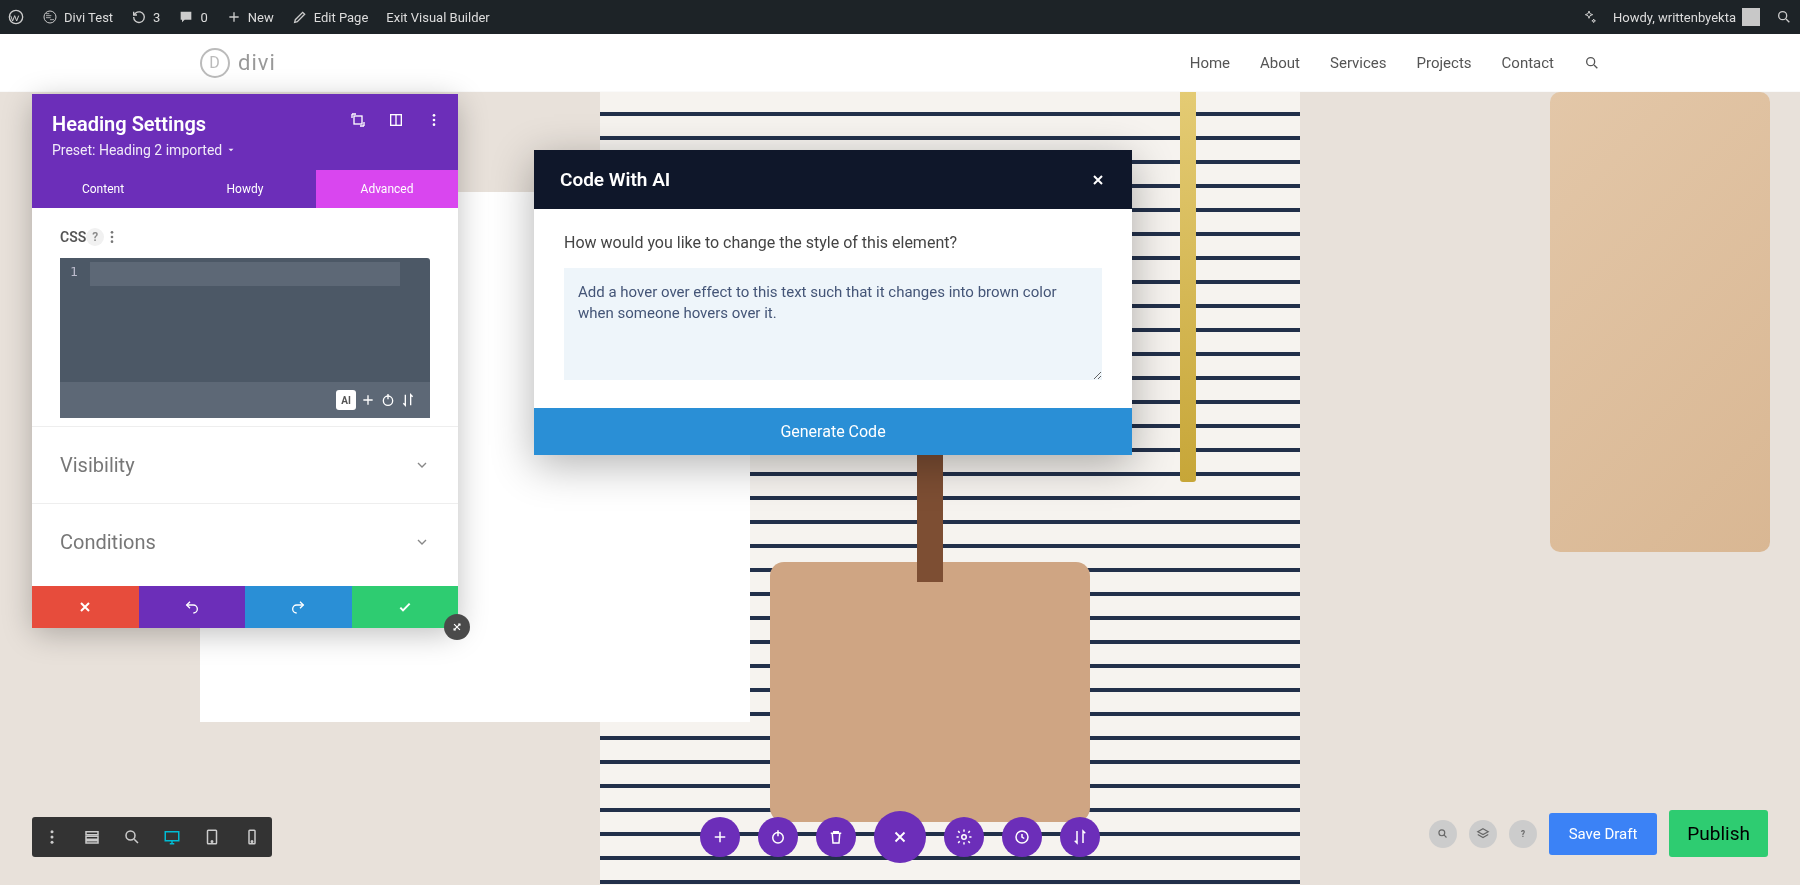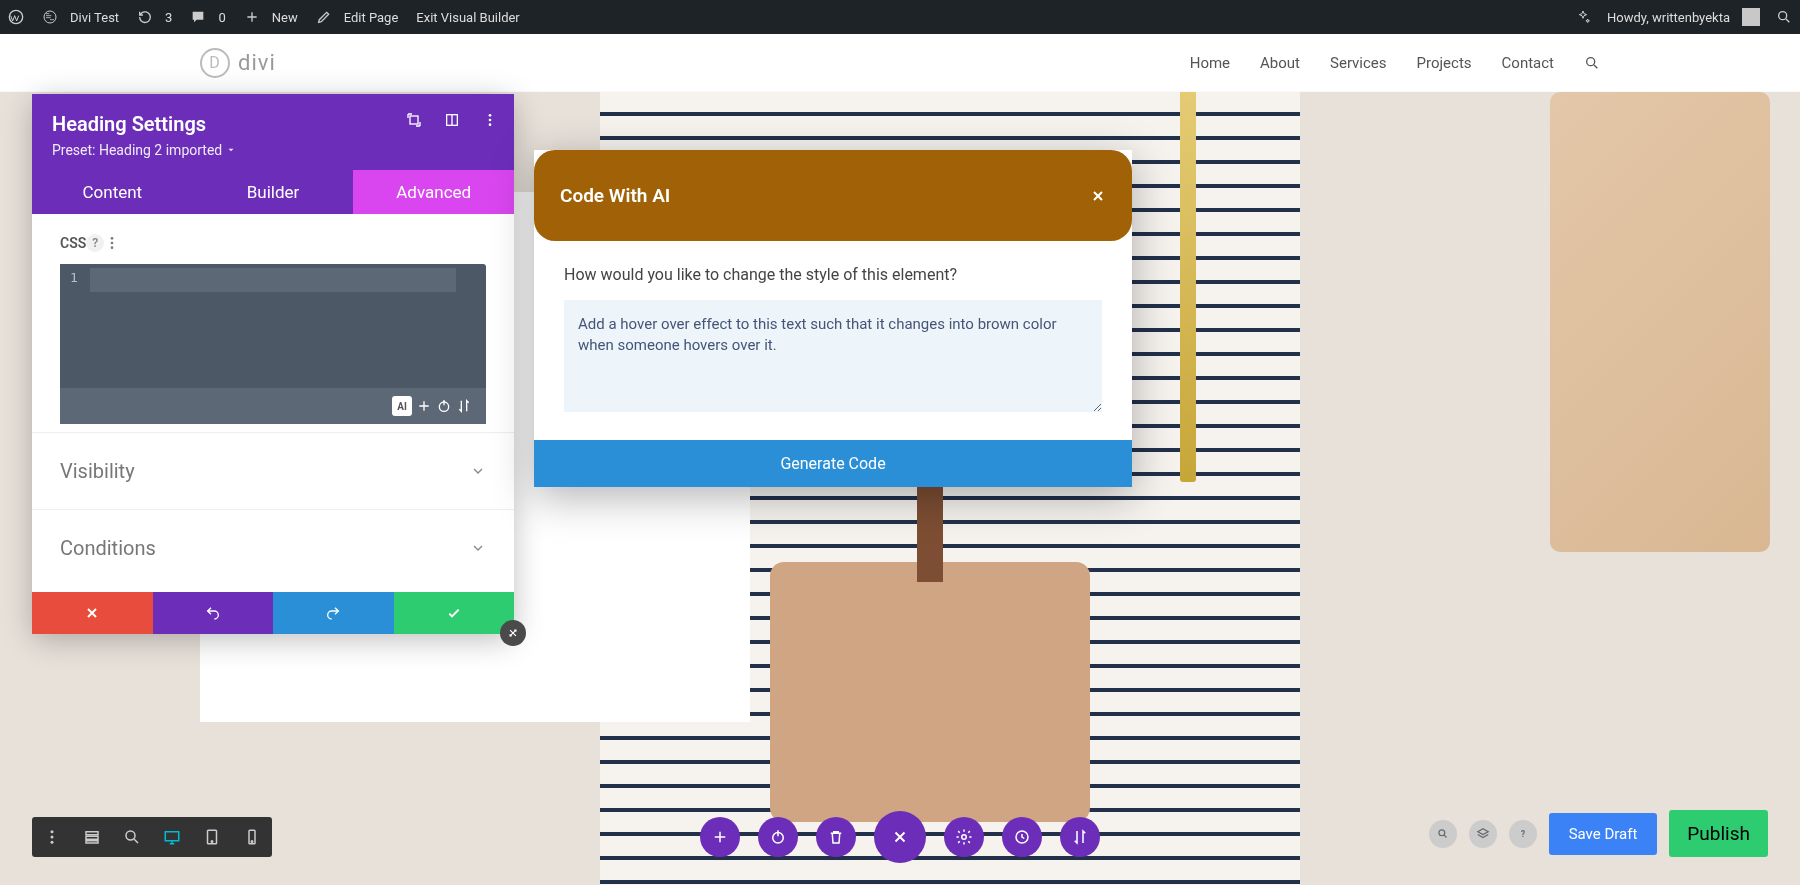--- a/index.html
+++ b/index.html
@@ -1,21 +1,21 @@
 <!DOCTYPE html>
 <html><head>
 <meta charset="utf-8">
 <style>
 * { margin: 0; padding: 0; box-sizing: border-box; font-family: -apple-system, BlinkMacSystemFont, "Segoe UI", Roboto, sans-serif; }
 body { background: #e8e1da; width: 1800px; height: 885px; overflow: hidden; position: relative; }
 
 
 .wp-admin-bar { height: 34px; background: #1d2327; color: #ddd; display: flex; align-items: center; padding: 0 8px; font-size: 13px; }
 .wp-left { display: flex; align-items: center; gap: 18px; }
-.wp-item { display: flex; align-items: center; gap: 12px; cursor: pointer; }
+.wp-item { display: flex; align-items: center; gap: 6px; cursor: pointer; }
 .wp-item svg { width: 16px; height: 16px; }
 .wp-right { margin-left: auto; display: flex; align-items: center; gap: 16px; }
 .avatar { width: 18px; height: 18px; background: #c8c8c8; }
 
 
 .page-wrap { position: absolute; top: 34px; left: 0; right: 0; height: 58px; background: #fff; display: flex; align-items: center; padding: 0 200px; border-bottom: 1px solid rgba(0,0,0,0.02); }
 .divi-logo { display: flex; align-items: center; gap: 8px; color: #999; font-size: 22px; letter-spacing: 1px; }
 .divi-circle { width: 30px; height: 30px; border: 2px solid #bbb; border-radius: 50%; display: flex; align-items: center; justify-content: center; font-size: 16px; color: #bbb; }
 .main-nav { margin-left: auto; display: flex; align-items: center; gap: 30px; color: #555; font-size: 15px; }
 .main-nav span { cursor: pointer; }
@@ -27,28 +27,28 @@
 .gold-bar { position:absolute; left:1180px; top:-40px; width:16px; height:430px; background: linear-gradient(180deg,#e7cf7a,#c7a638); border-radius:3px; }
 .arm { position:absolute; right:30px; top:0; width:220px; height:460px; background:linear-gradient(135deg,#e3c7a8,#d9b793); border-radius:10px; }
 .bag { position:absolute; left:770px; top:470px; width:320px; height:260px; background:#cfa583; border-radius:14px; }
 .bag::before{content:"";position:absolute;top:-140px;left:50%;width:26px;height:160px;background:#7d4e33;transform:translateX(-50%);}
 .text-panel{position:absolute;left:200px;top:100px;width:550px;height:530px;background:#fff;padding:40px;}
 .heading-frag{font-family:Georgia,serif;font-size:48px;color:#262626;letter-spacing:1px;}
 .body-frag{margin-top:90px;font-size:18px;color:#555;line-height:1.7;}
 .cta-box{margin-top:30px;display:inline-block;border:1px solid #d7a45b;padding:10px 22px;}
 
 
-.settings-panel { position: absolute; top: 94px; left: 32px; width: 482px; background: #fff; box-shadow: 0 6px 30px rgba(0,0,0,.25); border-radius: 13px; z-index: 50; }
+.settings-panel { position: absolute; top: 94px; left: 32px; width: 426px; background: #fff; box-shadow: 0 6px 30px rgba(0,0,0,.25); border-radius: 13px; z-index: 50; }
 .sp-header { background: #6c2eb9; color: #fff; padding: 18px 20px 12px; }
 .sp-title { font-size: 20px; font-weight: 600; }
 .sp-preset { font-size: 14px; margin-top: 6px; opacity: .9; display:flex; align-items:center; gap:4px; }
 .sp-header-icons { position: absolute; top: 18px; right: 16px; display: flex; gap: 22px; }
 .sp-header-icons svg { width: 16px; height: 16px; cursor:pointer; }
 .sp-tabs { display: flex; background: #6c2eb9; }
-.sp-tab { flex: 1; text-align: center; padding: 12px 0; color: #fff; font-size: 17px; cursor:pointer; }
+.sp-tab { flex: 1; text-align: center; padding: 12px 0; color: #fff; font-size: 12px; cursor:pointer; }
 .sp-tab.active { background: #d946ef; }
 .sp-body { padding: 20px 28px 8px; }
 .css-row { display: flex; align-items: center; gap: 0; color: #555; font-size: 14px; font-weight:600; }
 .css-help{width:18px;height:18px;border-radius:50%;background:#f1f1f1;color:#888;display:flex;align-items:center;justify-content:center;font-size:12px;}
 .css-editor { margin-top: 12px; background: #4c5866; height: 160px; border-radius: 3px; position: relative; }
 .css-gutter { width: 30px; height: calc(100% - 36px); background: #4c5866; color:#bbc; font-family:monospace; font-size:13px; padding:6px 0 0 10px; border-right:0; }
 .css-gutter-highlight{position:absolute;top:4px;left:30px;right:30px;height:24px;background:#5d6876;}
 .css-toolbar { position: absolute; bottom: 0; left: 0; right: 0; height: 36px; background: #5d6876; display:flex;align-items:center;justify-content:flex-end;gap:4px;padding:0 14px; }
 .css-toolbar .ai-btn{width:20px;height:20px;background:#fff;border-radius:3px;display:flex;align-items:center;justify-content:center;font-size:10px;font-weight:700;color:#555;}
 .css-toolbar svg{width:16px;height:16px;}
@@ -59,21 +59,21 @@
 .sp-footer svg{width:16px;height:16px;}
 .f-red{background:#e74c3c;}
 .f-purple{background:#6c2eb9;}
 .f-blue{background:#2a8fd6;}
 .f-green{background:#2ecc71;}
 .resize-handle{position:absolute;right:-12px;bottom:-12px;width:26px;height:26px;border-radius:50%;background:#4a4a4a;}
 .resize-handle svg{width:14px;height:14px;margin:6px;}
 
 
 .ai-modal { position:absolute; top:150px; left:534px; width:598px; background:#fff; box-shadow:0 10px 40px rgba(0,0,0,.3); z-index:60; }
-.ai-header{background:#a16207;color:#fff;padding:34px 26px;display:flex;align-items:center;justify-content:space-between;font-size:19px;font-weight:600;border-radius:21px;}
+.ai-header{background:#0f172a;color:#fff;padding:18px 26px;display:flex;align-items:center;justify-content:space-between;font-size:19px;font-weight:600;}
 .ai-header svg{width:16px;height:16px;cursor:pointer;}
 .ai-body{padding:24px 30px;}
 .ai-question{font-size:16px;color:#444;}
 .ai-textarea{width:100%;margin-top:16px;background:#eef5fa;border:none;resize:vertical;padding:14px;height:112px;font-size:15px;color:#457;line-height:1.4;font-family:inherit;}
 .ai-footer{padding:0;}
 .ai-generate{background:#2a8fd6;color:#fff;text-align:center;padding:14px;font-size:16px;cursor:pointer;}
 
 
 .left-toolbar{position:absolute;bottom:28px;left:32px;display:flex;background:#333;border-radius:3px;z-index:70;}
 .left-toolbar > div{width:40px;height:40px;display:flex;align-items:center;justify-content:center;cursor:pointer;}
@@ -212,21 +212,21 @@
         </svg>
       <svg viewBox="0 0 24 24" fill="#fff">
           <circle cx="12" cy="5" r="2"></circle>
           <circle cx="12" cy="12" r="2"></circle>
           <circle cx="12" cy="19" r="2"></circle>
         </svg>
     </div>
   </div>
   <div class="sp-tabs">
     <div class="sp-tab">Content</div>
-    <div class="sp-tab">Builder</div>
+    <div class="sp-tab">Howdy</div>
     <div class="sp-tab active">Advanced</div>
   </div>
   <div class="sp-body">
     <div class="css-row">
       <span>CSS</span>
       <div class="css-help">?</div>
       <svg width="16" height="16" viewBox="0 0 24 24" fill="#777">
           <circle cx="12" cy="5" r="2"></circle>
           <circle cx="12" cy="12" r="2"></circle>
           <circle cx="12" cy="19" r="2"></circle>

